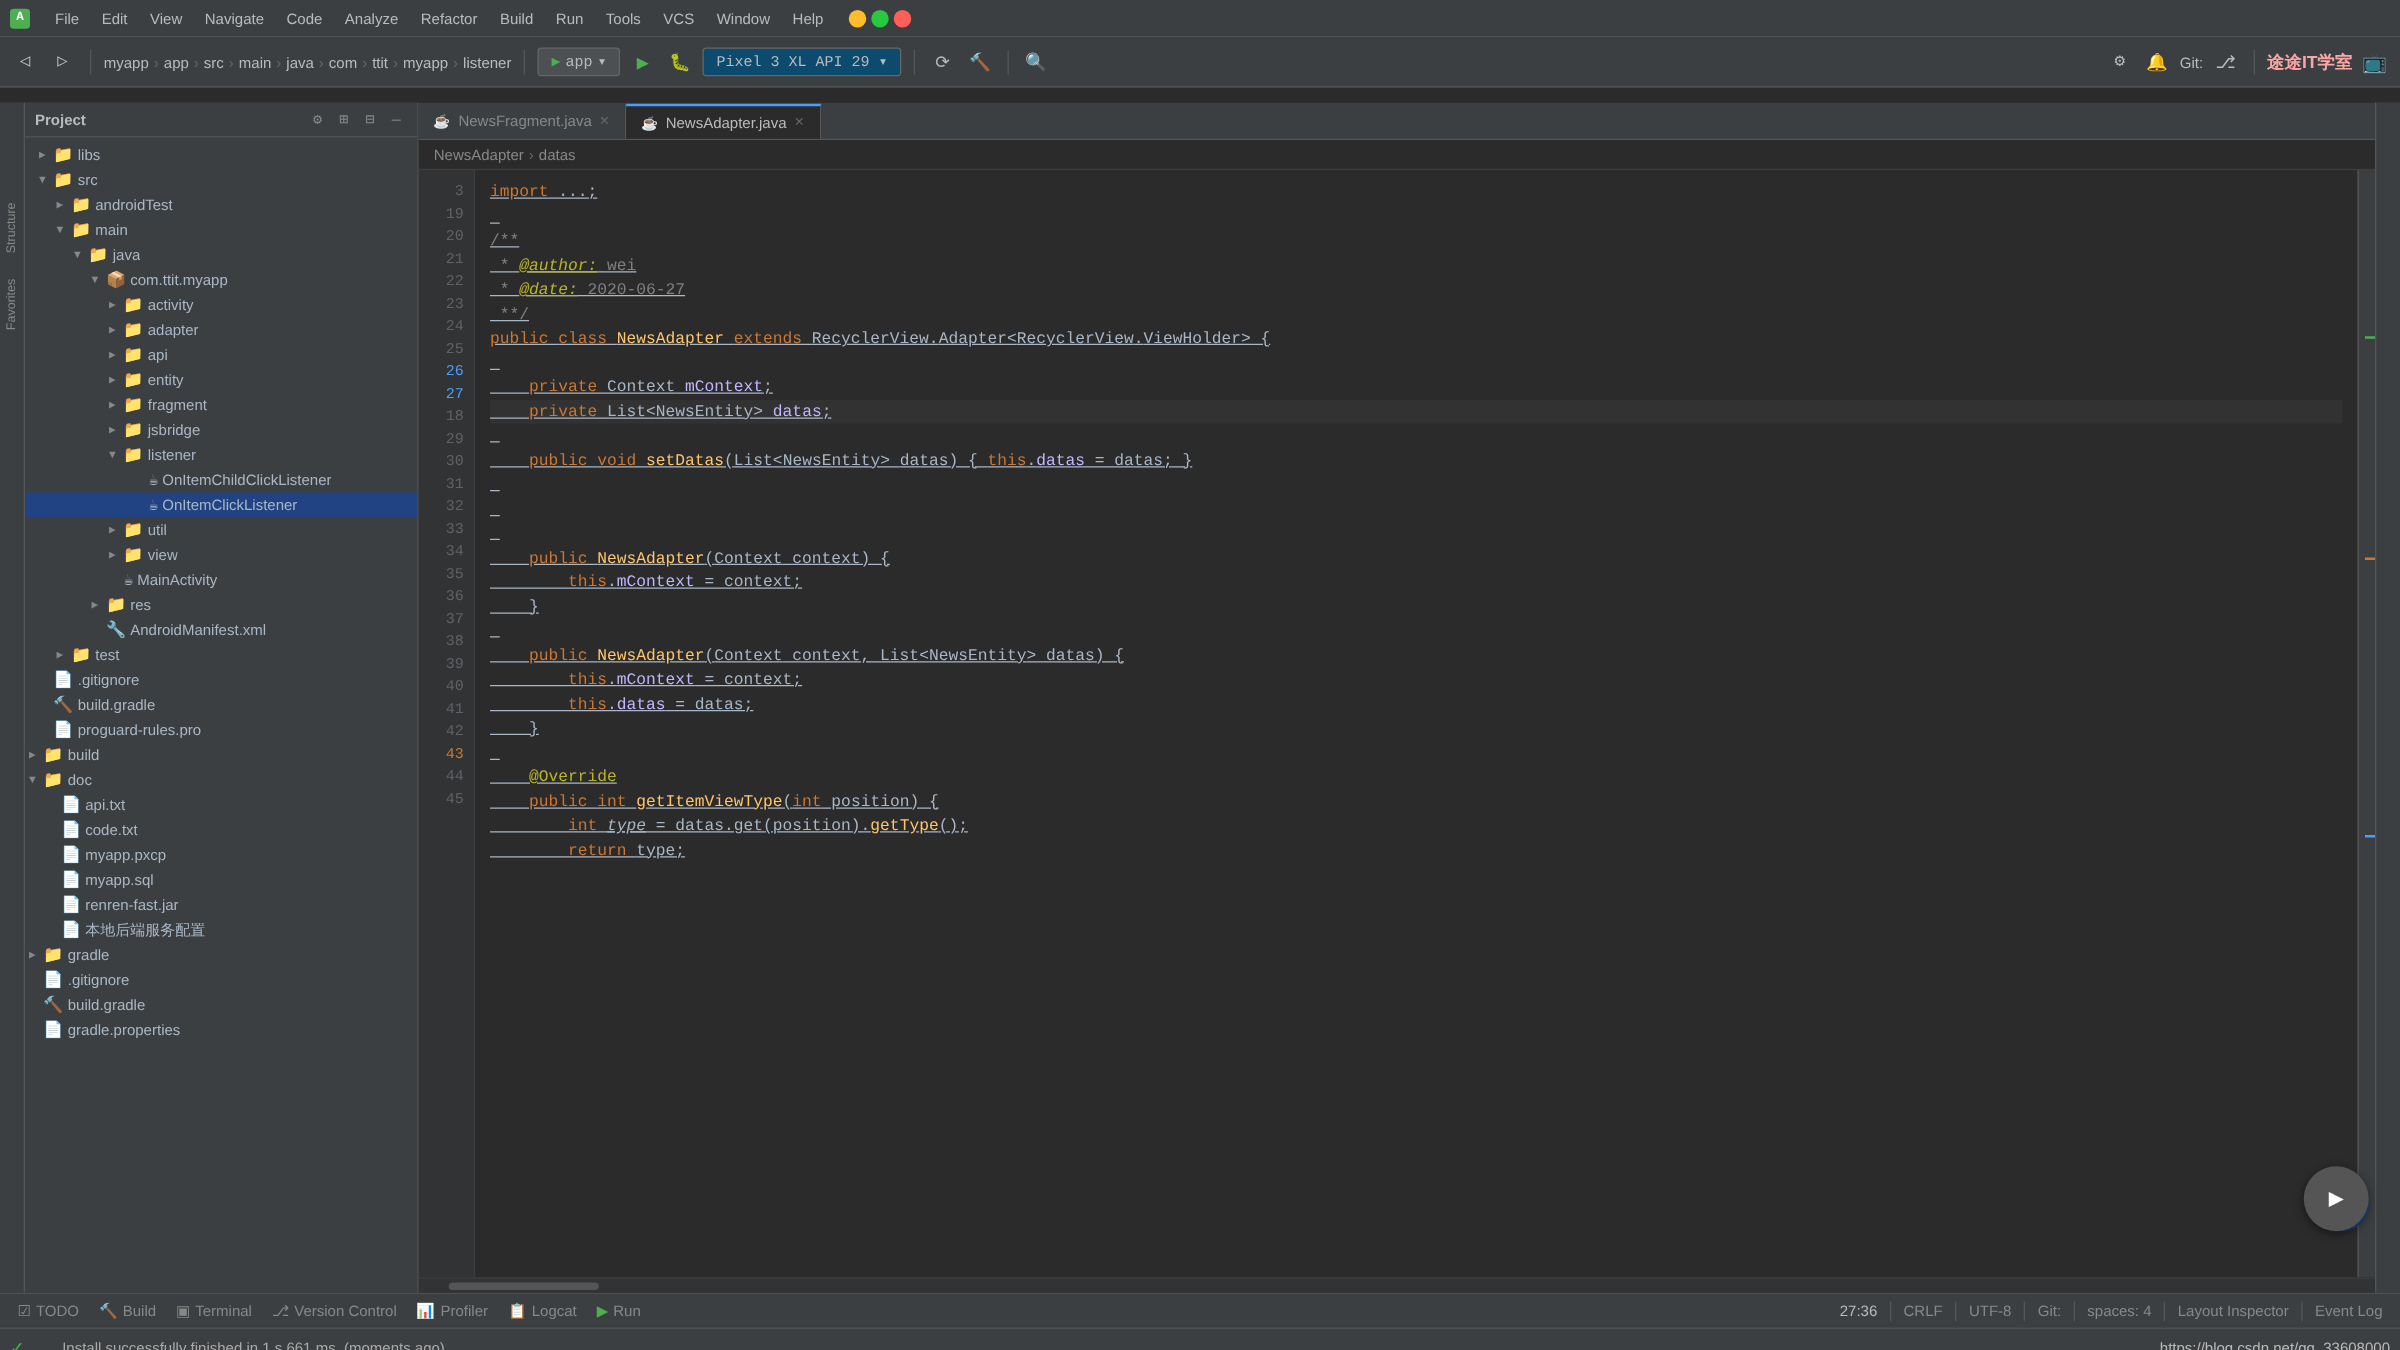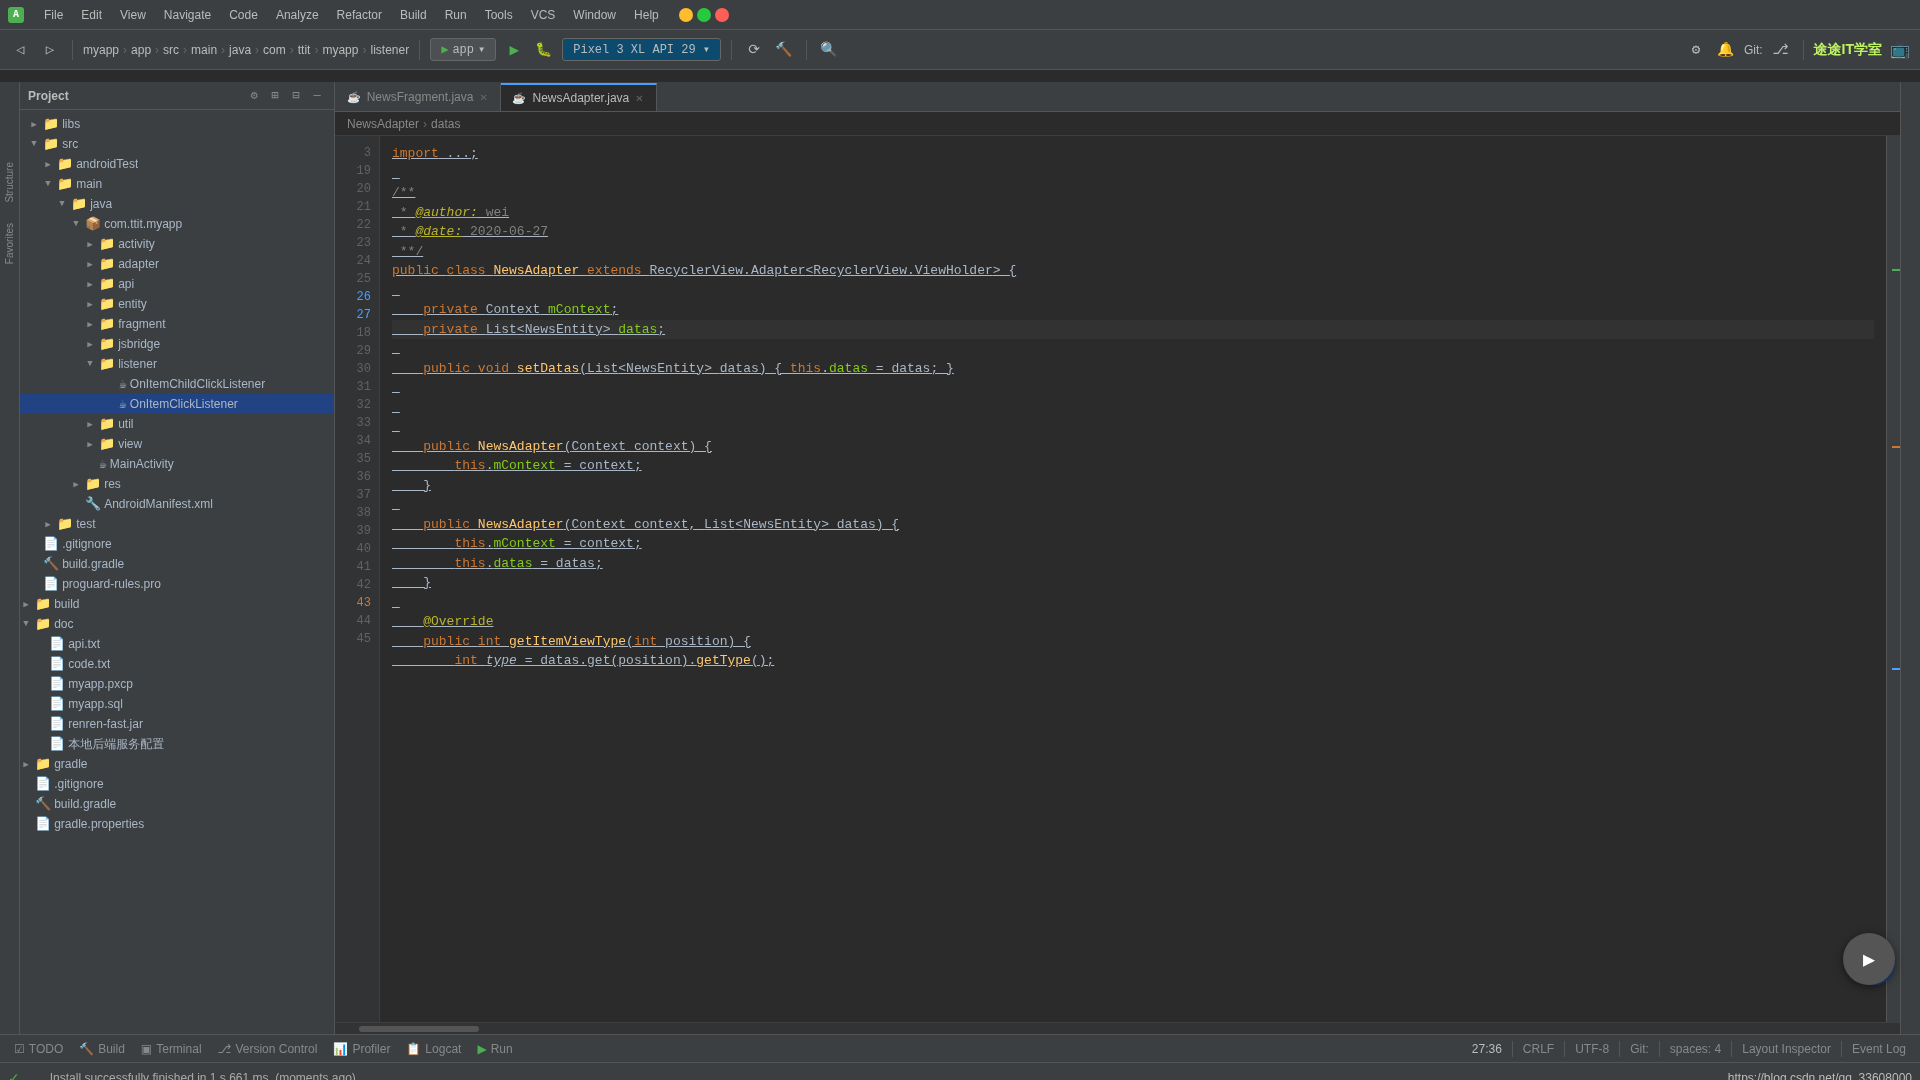--- a/index.html
+++ b/index.html
@@ -99,21 +99,21 @@
     }
     .toolbar-spacer { flex: 1; }
     .toolbar-icon-btn {
       width: 24px; height: 24px;
       display: flex; align-items: center; justify-content: center;
       cursor: pointer; color: #bbb; border-radius: 3px;
       font-size: 14px;
     }
     .git-label { color: #bbb; font-size: 12px; font-family: Arial, sans-serif; }
     .brand-logo {
-      color: #bef264;
+      color: #fca5a5;
       font-size: 14px;
       font-weight: bold;
       font-family: Arial, sans-serif;
     }
 
     
     #main-layout {
       display: flex;
       height: calc(1080px - 30px - 40px - 28px - 30px);
       margin-top: 12px;
@@ -296,21 +296,21 @@
       text-decoration: underline;
     }
     .code-line.highlighted { background: #323232; }
 
     
     .kw { color: #cc7832; } 
     .cn { color: #ffc66d; } 
     .cm { color: #808080; } 
     .an { color: #bbb529; } 
     .fn { color: #ffc66d; } 
-    .va { color: #84cc16; } 
+    .va { color: #c4b5fd; } 
     .ty { color: #a9b7c6; } 
     .ital { font-style: italic; }
     .underline { text-decoration: underline; }
 
     
     #code-scrollbar {
       height: 12px;
       background: #313335;
       border-top: 1px solid #3c3f41;
       display: flex;
@@ -915,20 +915,23 @@
         </div>
 
         <div class="code-line">
           <span>    </span><span class="kw">public </span><span class="kw">int </span><span class="fn">getItemViewType</span><span>(</span><span class="kw">int</span><span> position) {</span>
         </div>
 
         <div class="code-line">
           <span>        </span><span class="kw">int </span><span class="ty ital underline">type</span><span> = datas.get(position).</span><span class="fn">getType</span><span>();</span>
         </div>
 
+        <div class="code-line">
+          <span>        </span><span class="kw">return </span><span>type;</span>
+        </div>
       </div>
 
       <div id="right-markers">
         <div class="rm-marker" style="top: 15%;"></div>
         <div class="rm-marker" style="top: 35%; background:#cc7832;"></div>
         <div class="rm-marker" style="top: 60%; background:#4a9eff;"></div>
       </div>
     </div>
 
     <div id="code-scrollbar">

